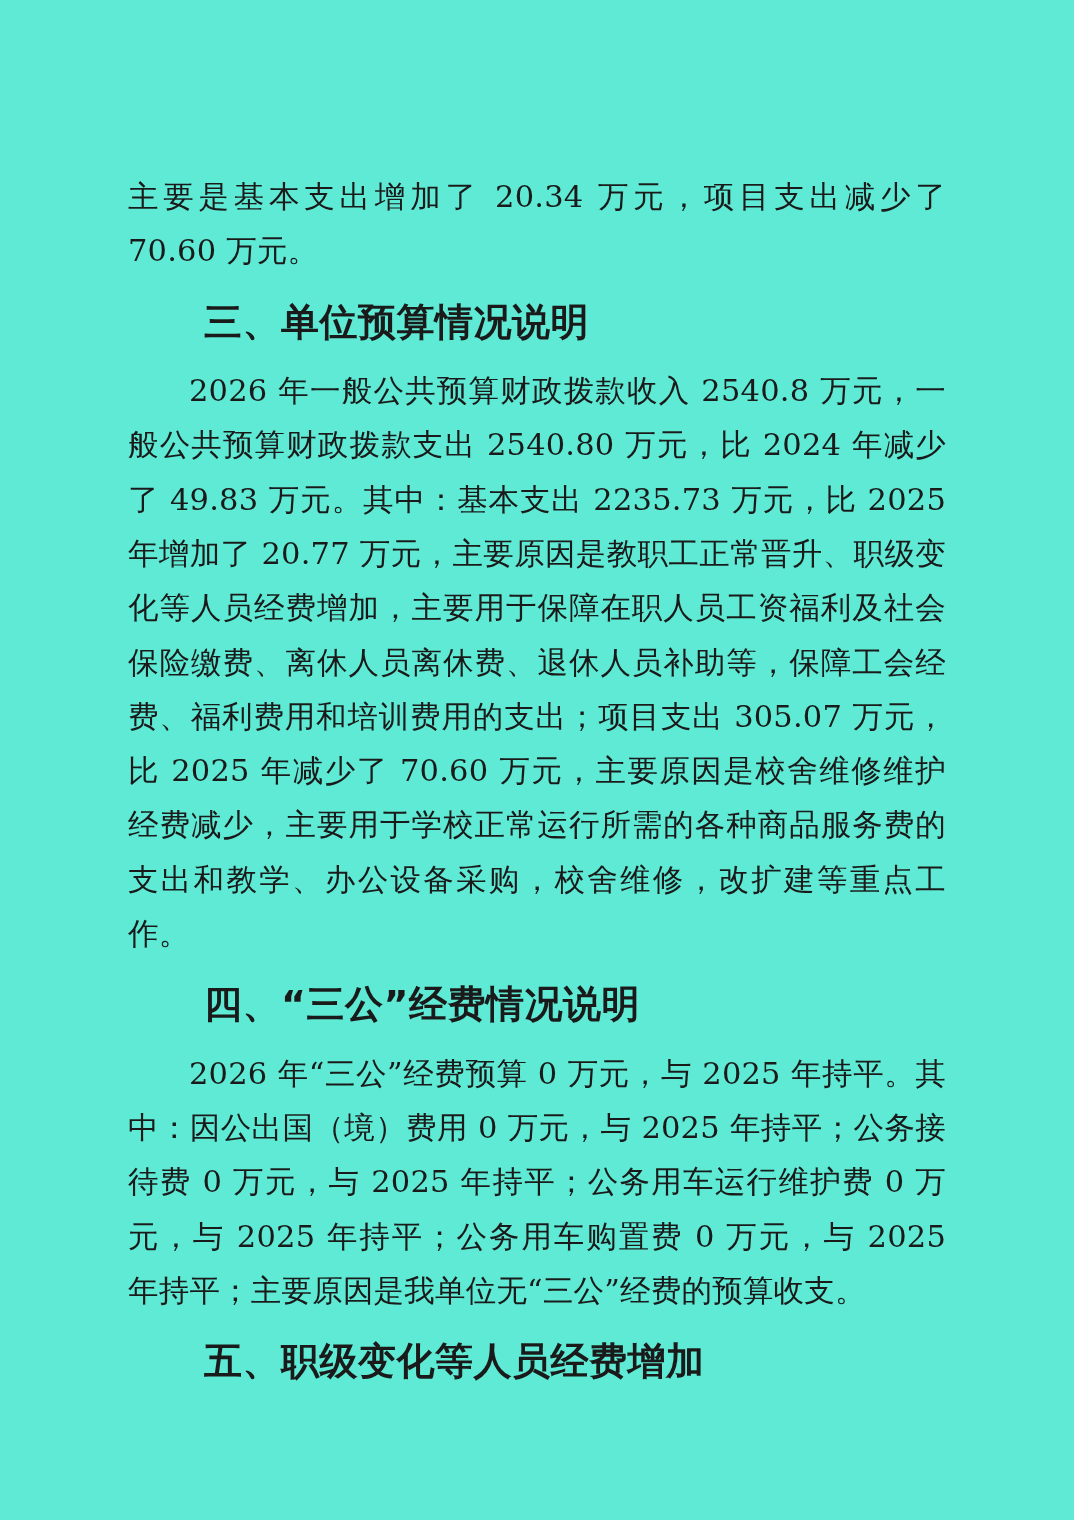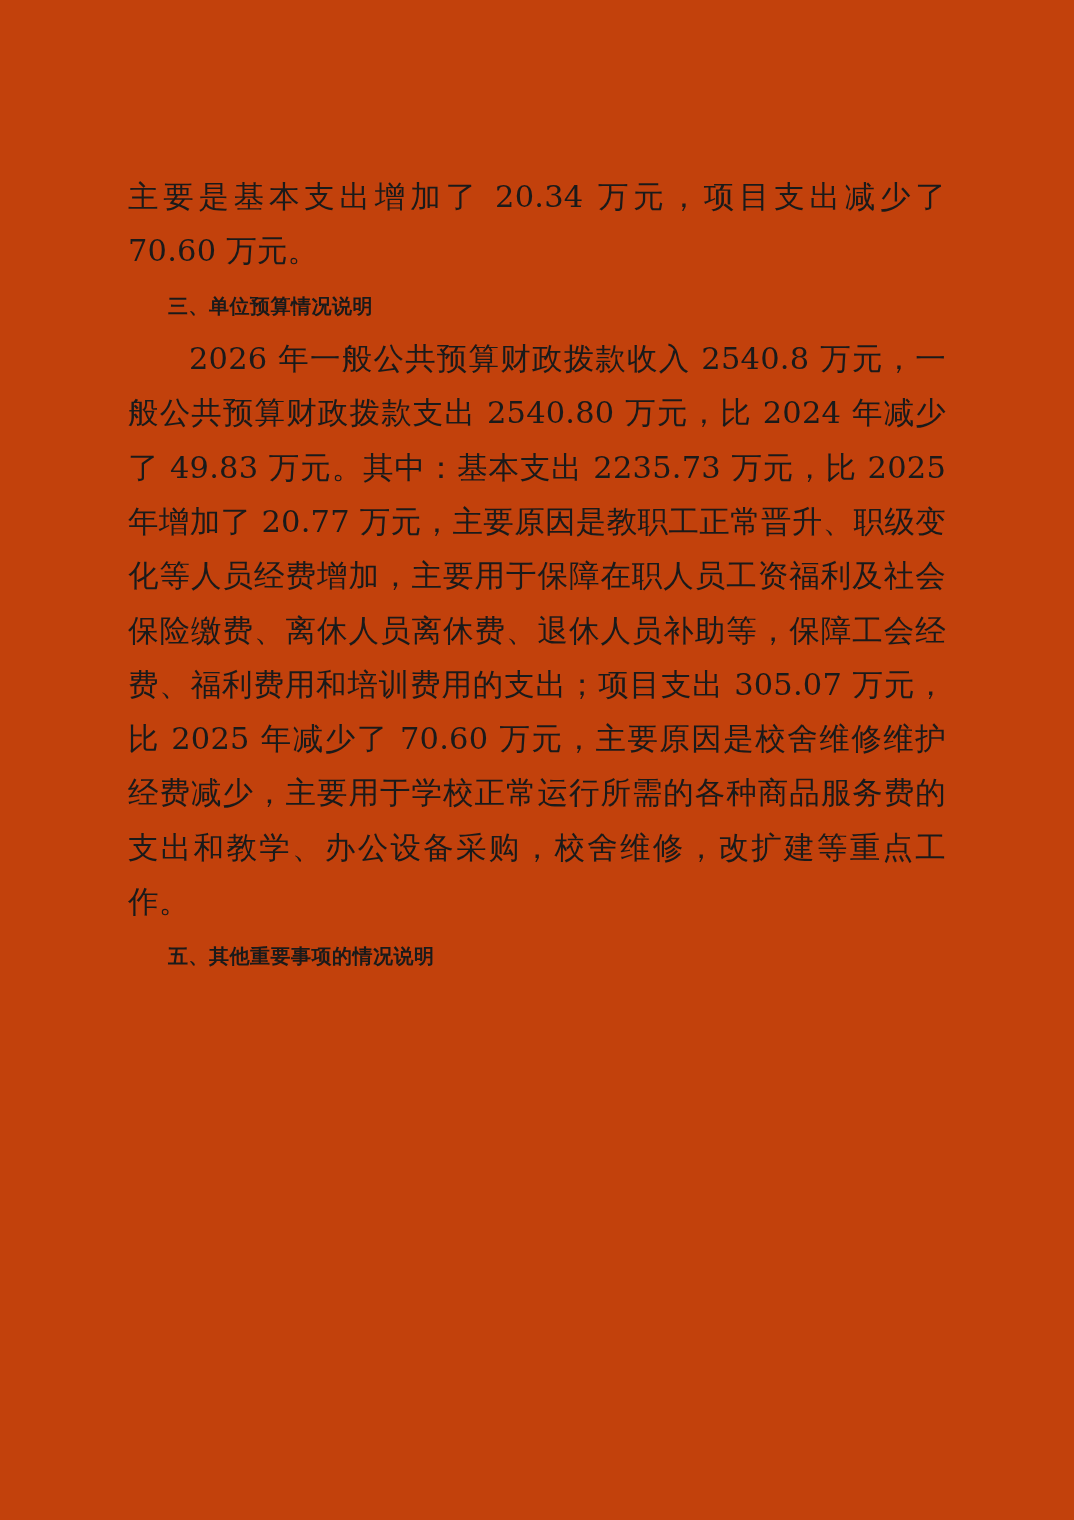--- a/index.html
+++ b/index.html
@@ -9,21 +9,21 @@
   }
   body {
     font-family: "DejaVu Serif", "Liberation Serif", serif;
     color: #1a1a1a;
   }
   .page {
     position: relative;
     width: 1074px;
     height: 1520px;
     margin: 0 auto;
-    background: #c2410c;
+    background: #5eead4;
     box-sizing: border-box;
     padding: 170px 128px 60px 128px;
     overflow: hidden;
   }
   .doc-body {
     font-size: 30.5px;
     line-height: 1.78;
     text-align: justify;
     text-justify: inter-ideograph;
     letter-spacing: 0.2px;
@@ -33,37 +33,39 @@
   }
   .para {
     text-indent: 2em;
   }
   .first-line {
     text-indent: 0;
   }
   .heading {
     font-family: "DejaVu Sans", "Liberation Sans", sans-serif;
     font-weight: bold;
-    font-size: 20px;
+    font-size: 38px;
     text-indent: 2em;
     margin: 10px 0 8px 0;
     letter-spacing: 0.5px;
   }
 </style>
 </head>
 <body>
 
 <div class="page">
   <div class="doc-body">
 
     <p class="para first-line">主要是基本支出增加了 20.34 万元，项目支出减少了 70.60 万元。</p>
 
     <p class="heading">三、单位预算情况说明</p>
 
     <p class="para">2026 年一般公共预算财政拨款收入 2540.8 万元，一般公共预算财政拨款支出 2540.80 万元，比 2024 年减少了 49.83 万元。其中：基本支出 2235.73 万元，比 2025 年增加了 20.77 万元，主要原因是教职工正常晋升、职级变化等人员经费增加，主要用于保障在职人员工资福利及社会保险缴费、离休人员离休费、退休人员补助等，保障工会经费、福利费用和培训费用的支出；项目支出 305.07 万元，比 2025 年减少了 70.60 万元，主要原因是校舍维修维护经费减少，主要用于学校正常运行所需的各种商品服务费的支出和教学、办公设备采购，校舍维修，改扩建等重点工作。</p>
 
 
+    <p class="heading">四、“三公”经费情况说明</p>
 
+    <p class="para">2026 年“三公”经费预算 0 万元，与 2025 年持平。其中：因公出国（境）费用 0 万元，与 2025 年持平；公务接待费 0 万元，与 2025 年持平；公务用车运行维护费 0 万元，与 2025 年持平；公务用车购置费 0 万元，与 2025 年持平；主要原因是我单位无“三公”经费的预算收支。</p>
 
-    <p class="heading">五、其他重要事项的情况说明</p>
+    <p class="heading">五、职级变化等人员经费增加</p>
 
   </div>
 </div>
 
 </body></html>

